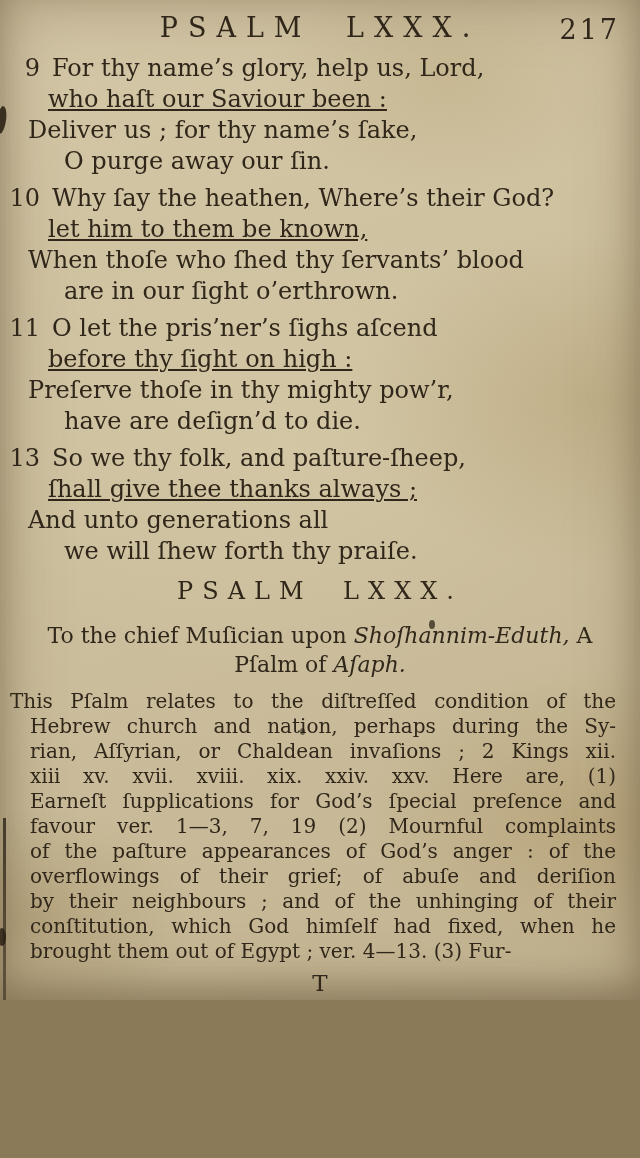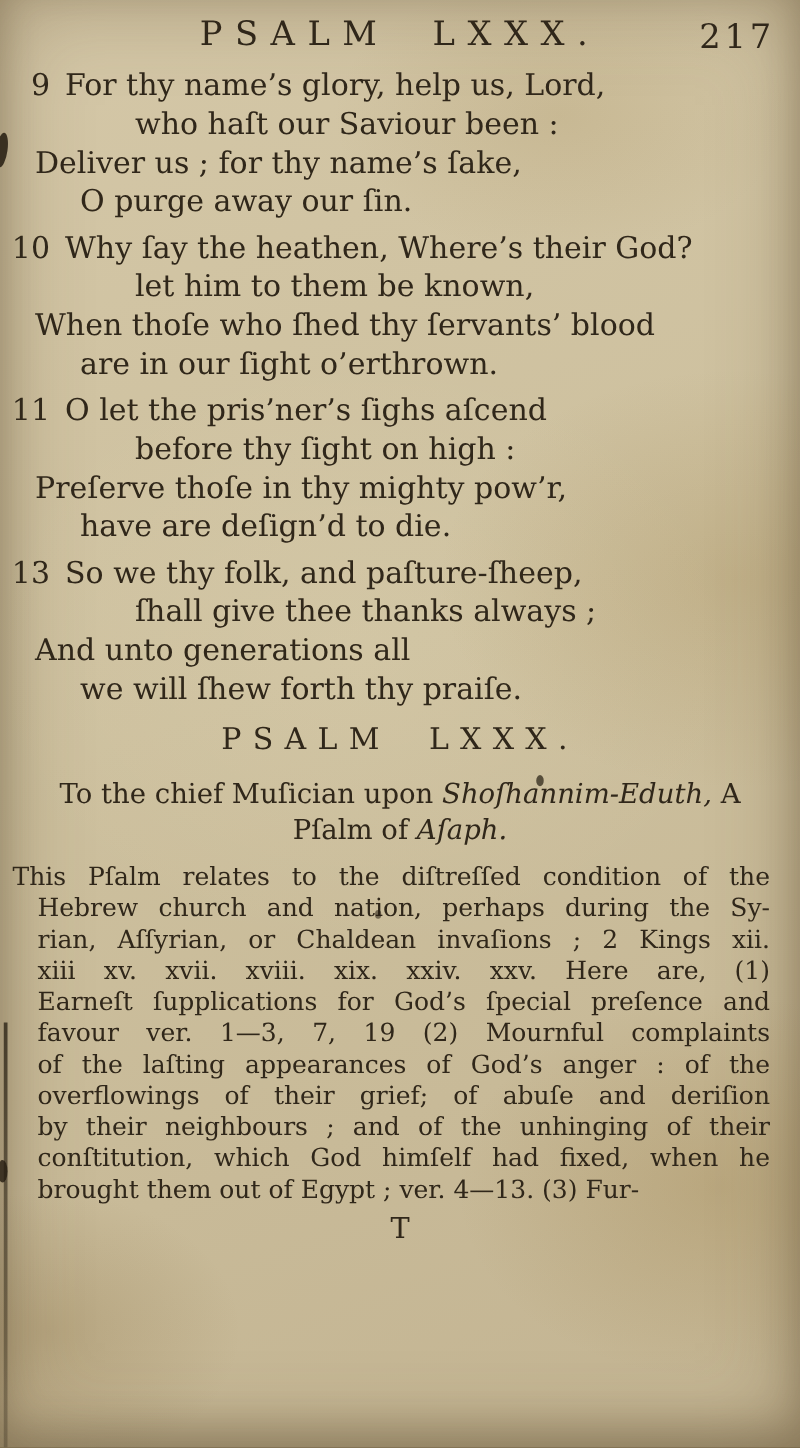--- a/index.html
+++ b/index.html
@@ -4,21 +4,21 @@
 <style>
   * { box-sizing: border-box; }
   html, body { margin: 0; padding: 0; }
   body {
     width: 640px; height: 1158px;
     background: #8a7a58;
     font-family: "DejaVu Serif", "Liberation Serif", serif;
   }
   .page {
     position: relative;
-    width: 640px; height: 1158px;
+    width: 640px; height: 1000px;
     overflow: hidden;
     color: #30271a;
     background:
       radial-gradient(ellipse 340px 240px at 92% 40%, rgba(150,120,62,0.22), transparent 70%),
       radial-gradient(ellipse 300px 220px at 90% 82%, rgba(150,120,62,0.27), transparent 70%),
       radial-gradient(ellipse 220px 160px at 6% 92%, rgba(125,98,52,0.24), transparent 70%),
       radial-gradient(ellipse 260px 160px at 70% 8%, rgba(150,122,66,0.16), transparent 70%),
       radial-gradient(ellipse 420px 320px at 45% 45%, rgba(255,248,220,0.10), transparent 75%),
       linear-gradient(160deg, #d4c7a7 0%, #cdc09e 45%, #c3b492 100%);
     box-shadow: inset 0 0 70px rgba(92,72,40,0.38), inset 0 -14px 30px rgba(60,45,25,0.28);
@@ -39,21 +39,21 @@
 
   .verses { margin-top: 10px; }
   .verse { position: relative; margin-bottom: 6px; }
   .vnum {
     position: absolute; left: 6px; top: 0;
     width: 34px; text-align: right;
     font-size: 24px; line-height: 31px;
   }
   .vline { font-size: 24px; line-height: 31px; white-space: nowrap; }
   .ind-a { margin-left: 52px; }
-  .ind-b { margin-left: 108px; }
+  .ind-b { margin-left: 48px; text-decoration: underline; }
   .ind-c { margin-left: 28px; }
   .ind-d { margin-left: 64px; }
 
   .psalm-heading {
     margin-top: 10px;
     text-align: center;
     font-size: 24px;
     letter-spacing: 9px;
     word-spacing: 14px;
     white-space: nowrap;
@@ -147,21 +147,21 @@
     <div class="ded-line"><span>Pſalm of </span><i>Aſaph.</i></div>
   </div>
 
   <div class="commentary">
     <div class="cline first">This Pſalm relates to the diſtreſſed condition of the</div>
     <div class="cline">Hebrew church and nation, perhaps during the Sy-</div>
     <div class="cline">rian, Aſſyrian, or Chaldean invaſions ; 2 Kings xii.</div>
     <div class="cline">xiii xv. xvii. xviii. xix. xxiv. xxv.  Here are, (1)</div>
     <div class="cline">Earneſt ſupplications for God’s ſpecial preſence and</div>
     <div class="cline">favour ver. 1—3, 7, 19  (2) Mournful complaints</div>
-    <div class="cline">of the laſting appearances of God’s anger : of the</div>
+    <div class="cline">of the paſture appearances of God’s anger : of the</div>
     <div class="cline">overflowings of their grief; of abuſe and deriſion</div>
     <div class="cline">by their neighbours ; and of the unhinging of their</div>
     <div class="cline">conſtitution, which God himſelf had fixed, when he</div>
     <div class="cline last">brought them out of Egypt ; ver. 4—13.  (3) Fur-</div>
   </div>
 
   <div class="signature">T</div>
 
   <div class="ink-smudge smudge-1"></div>
   <div class="ink-smudge smudge-2"></div>

